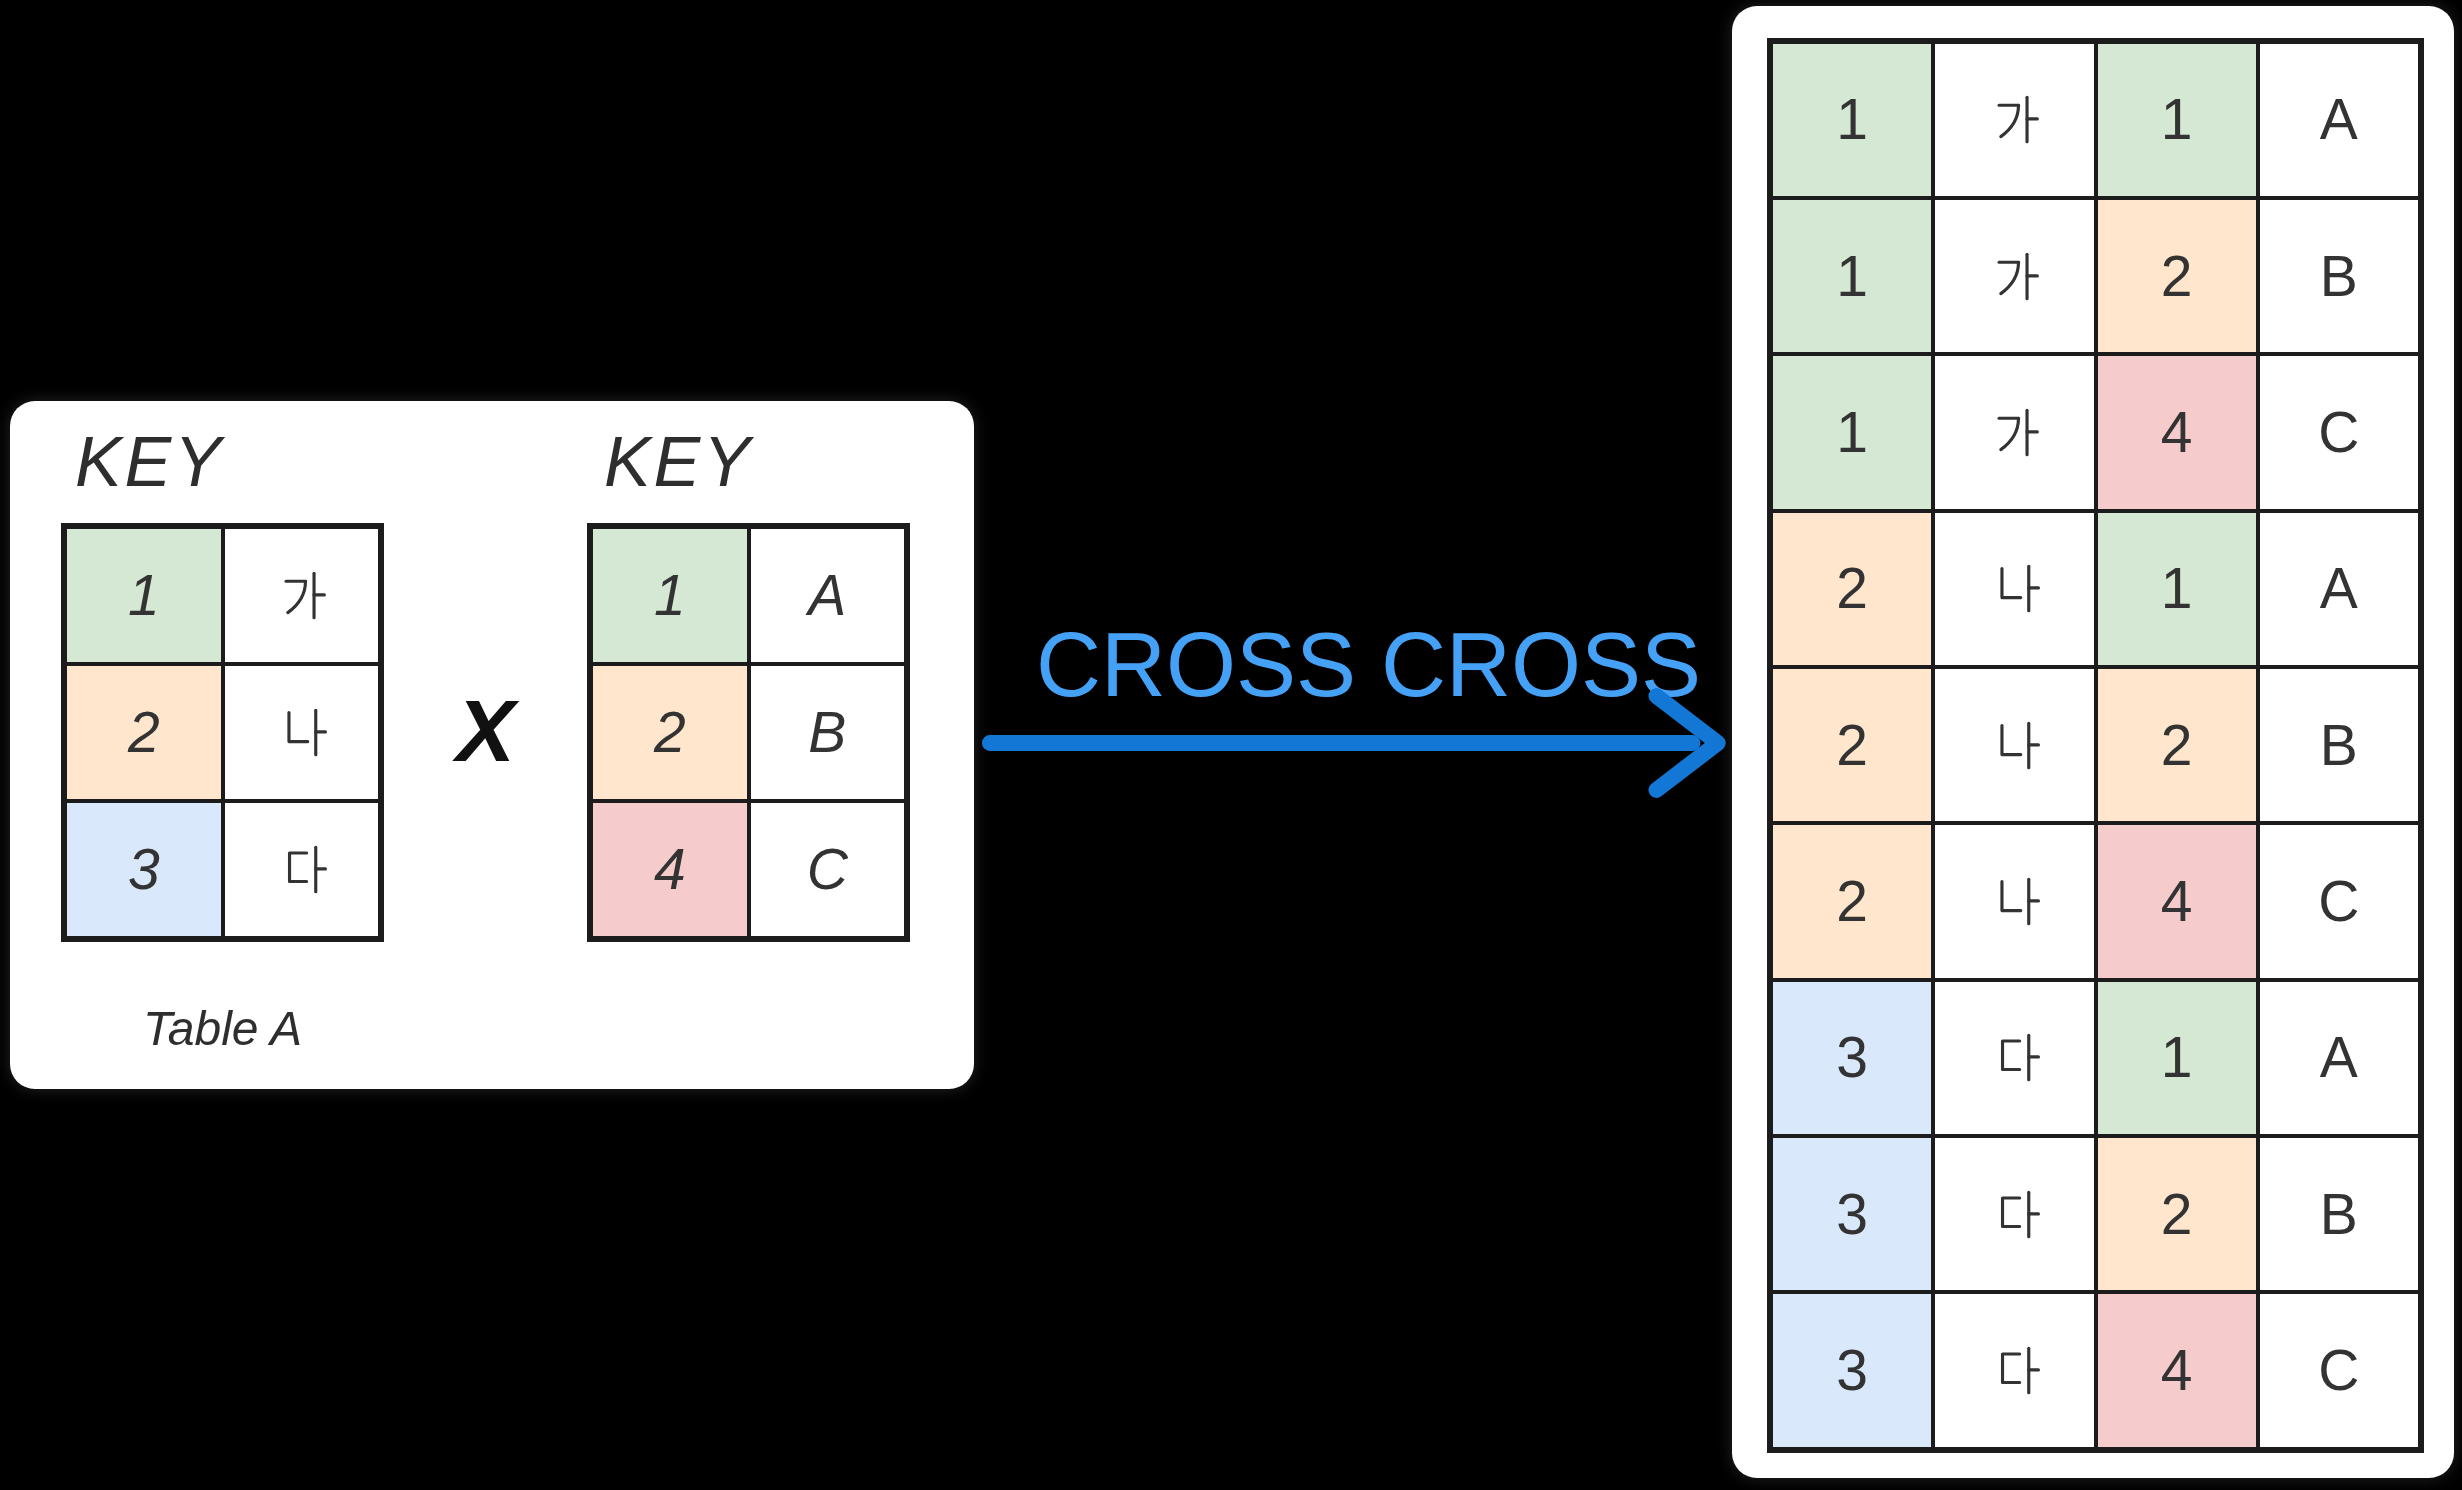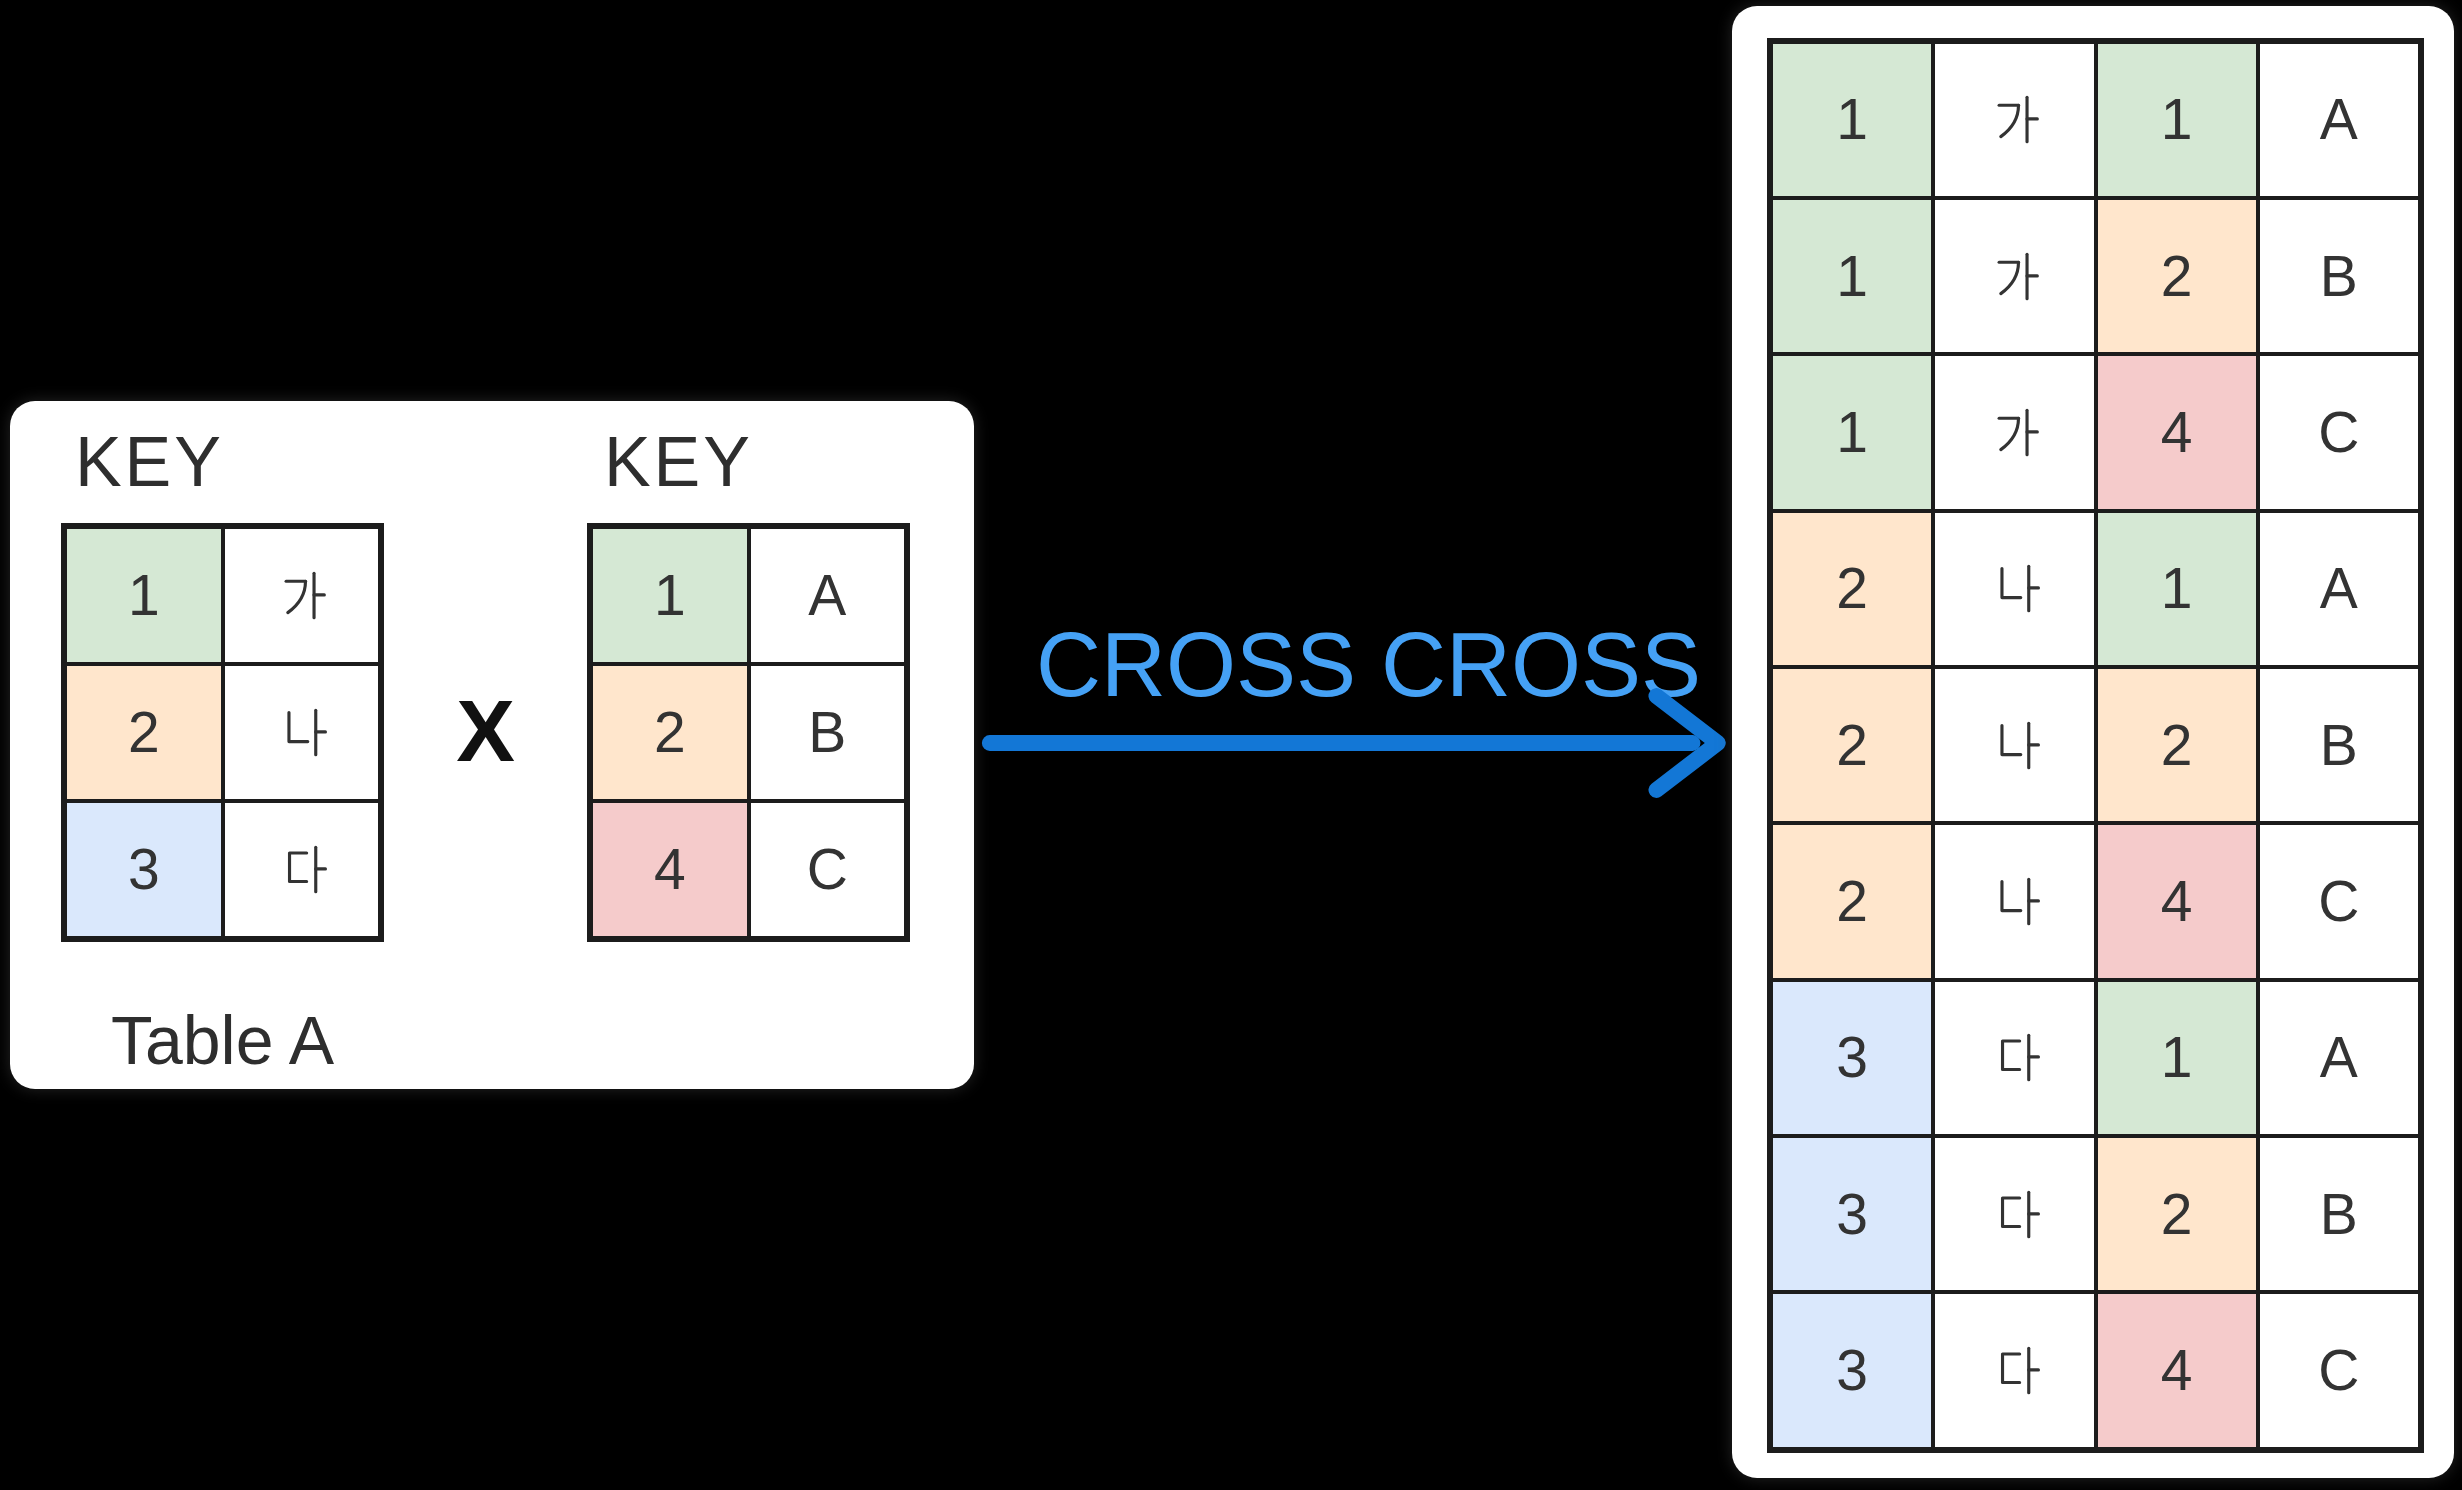--- a/index.html
+++ b/index.html
@@ -10,21 +10,21 @@
     font-family: "Liberation Sans", sans-serif;
   }
   .canvas { position: relative; width: 2462px; height: 1491px; }
 
   .card {
     position: absolute;
     background: #ffffff;
     border-radius: 25px;
     box-shadow: 0 0 16px rgba(110,110,110,0.35);
   }
-  .left-card  { left: 10px;  top: 401px; width: 964px; height: 688px; }
+  .left-card  { left: 10px;  top: 401px; width: 964px; height: 688px; font-style: italic; }
   .right-card { left: 1732px; top: 5.8px;  width: 722px;  height: 1472px; }
 
   .key-label {
     position: absolute;
     font-size: 70px;
     letter-spacing: 2.9px;
     color: #2e2e2e;
     line-height: 1;
   }
   .key-a { left: 65px;  top: 26px; }
@@ -62,21 +62,21 @@
     font-size: 88px;
     font-weight: 700;
     color: #111111;
   }
 
   .table-caption {
     position: absolute;
     top: 600px;
     width: 323px;
     text-align: center;
-    font-size: 68px;
+    font-size: 48px;
     color: #2e2e2e;
     line-height: 1.15;
   }
   .caption-a { left: 51px; }
   .caption-b { left: 577px; }
 
   .join-label {
     position: absolute;
     left: 1036px; top: 620px;
     width: 594px;

